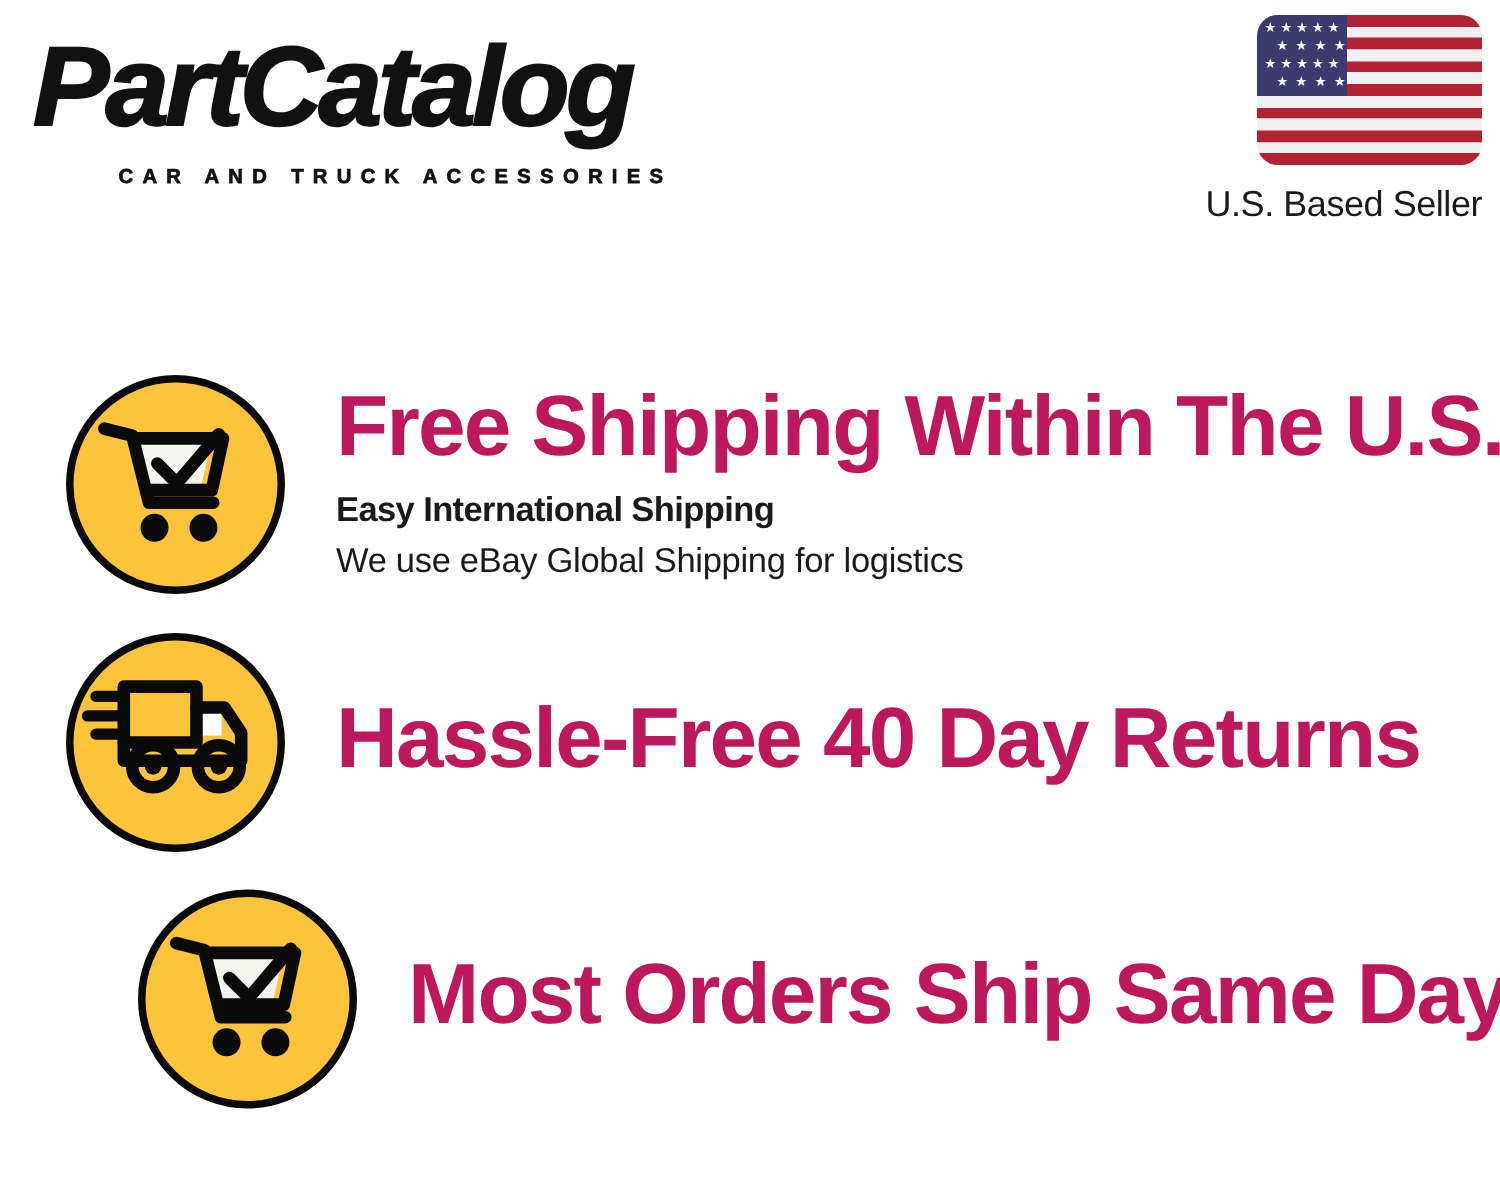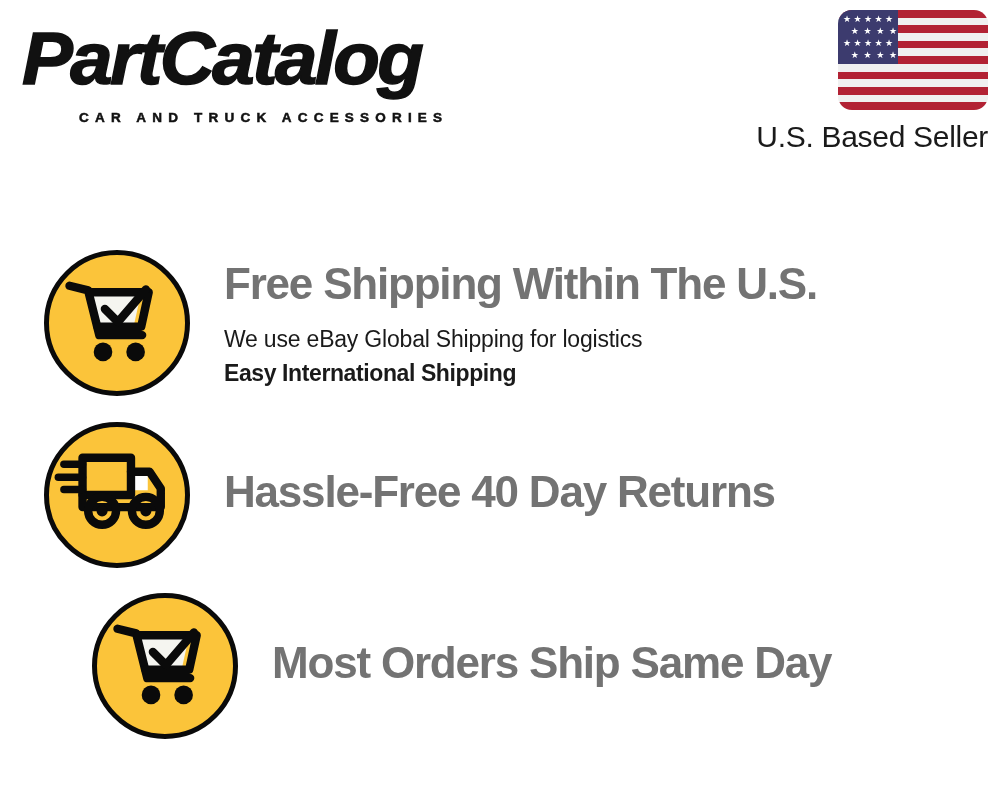--- a/index.html
+++ b/index.html
@@ -80,21 +80,21 @@
     line-height:9px;
     transform:translate(-50%,-50%);
   }
 
   .seller-label {
     position:absolute;
     left:600px; top:118px;
     width:388px;
     text-align:right;
     font-family:"Liberation Sans", sans-serif;
-    font-size:30px;
+    font-size:24px;
     line-height:38px;
     color:#1a1a1a;
     letter-spacing:-0.3px;
   }
 
   
   .features { position:absolute; left:0; top:0; width:1000px; height:800px; }
 
   .feature-row { position:absolute; left:0; width:1000px; }
   .feature-row.r1 { top:250px; height:148px; }
@@ -109,23 +109,23 @@
     background:#FBC43A;
     border:5px solid #0a0a0a;
   }
   .icon-badge svg { position:absolute; left:0; top:0; width:100%; height:100%; }
 
   .feature-text { position:absolute; left:224px; top:0; width:760px; }
 
   .headline {
     font-family:"Liberation Sans", sans-serif;
     font-weight:bold;
-    font-size:44px;
+    font-size:57px;
     line-height:48px;
-    color:#737373;
+    color:#be185d;
     letter-spacing:-1.2px;
     white-space:nowrap;
   }
   .subline {
     font-family:"Liberation Sans", sans-serif;
     font-size:23px;
     line-height:34px;
     color:#1a1a1a;
     letter-spacing:-0.2px;
     white-space:nowrap;
@@ -200,22 +200,22 @@
           <path d="M44 40 L107 40 L99 77 L52 77" fill="none" stroke="#0a0a0a" stroke-width="9" stroke-linecap="round" stroke-linejoin="round"></path>
           <path d="M60 58 L74 72 L104 37" fill="none" stroke="#0a0a0a" stroke-width="9" stroke-linecap="round" stroke-linejoin="round"></path>
           <circle cx="58" cy="104" r="10" fill="#0a0a0a"></circle>
           <circle cx="93" cy="104" r="10" fill="#0a0a0a"></circle>
         </svg>
       </div>
       <div class="feature-text">
         <div class="headline">Free Shipping Within The U.S.</div>
         <div class="gap-1"></div>
         <div class="gap-2"></div>
+        <div class="subline bold">Easy International Shipping</div>
         <div class="subline">We use eBay Global Shipping for logistics</div>
-        <div class="subline bold">Easy International Shipping</div>
       </div>
     </div>
 
     <div class="feature-row r2">
       <div class="icon-badge">
         <svg viewBox="0 0 146 146" xmlns="http://www.w3.org/2000/svg">
           <polygon points="88,50 106,50 106,68 90,68" fill="#FFFFFF"></polygon>
           <rect x="36" y="33" width="52" height="40" fill="none" stroke="#0a0a0a" stroke-width="9" stroke-linejoin="round"></rect>
           <path d="M88 48 L108 48 L120 66 L120 86 L36 86 L36 73" fill="none" stroke="#0a0a0a" stroke-width="9" stroke-linecap="round" stroke-linejoin="round"></path>
           <line x1="16" y1="40" x2="36" y2="40" stroke="#0a0a0a" stroke-width="8" stroke-linecap="round"></line>

